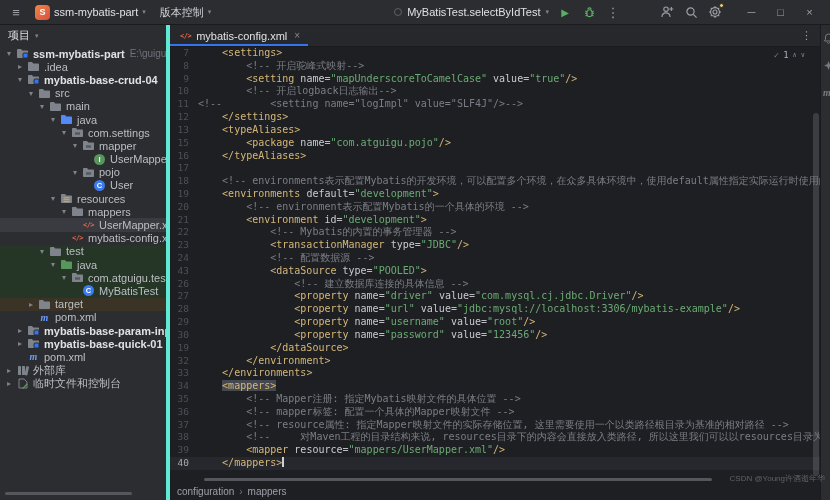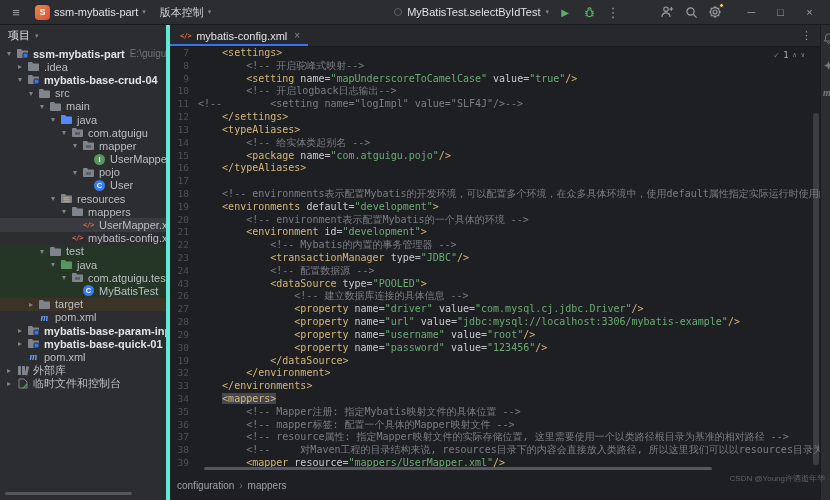--- a/index.html
+++ b/index.html
@@ -82,21 +82,21 @@
   .inspections { position:absolute; top:3px; right:15px; display:flex; align-items:center; gap:4px;
                  color:#a8adbd; font-size:9px; }
   .insp-check { color:#549159; font-size:9px; }
   .insp-arrow { color:#7f8288; font-size:7px; }
 
   .vthumb { position:absolute; right:1px; top:66px; bottom:2px; width:6px; border-radius:3px; background:rgba(150,152,157,.25); }
 
   .hscroll-row { height:4px; flex:none; position:relative; }
   .editor-hthumb { position:absolute; left:34px; top:0; width:508px; height:3px; border-radius:2px; background:#55575c; }
 
-  .breadcrumbs { height:29px; flex:none; display:flex; align-items:center; gap:5px;
+  .breadcrumbs { height:18px; flex:none; display:flex; align-items:center; gap:5px;
                  padding-left:7px; font-size:10px; color:#9da0a8; background:#1e1f22; }
   .bc-sep { color:#6f737a; }
 
   
   .stripe { width:10px; flex:none; background:#2b2d30; border-left:1px solid #1a1b1e;
             display:flex; flex-direction:column; align-items:flex-start; padding-top:8px; gap:14px; overflow:hidden; }
   .stripe .s-ic { margin-left:2px; opacity:.8; flex:none; width:12px; }
   .stripe .s-m { color:#8a8d93; font:italic bold 10px "Liberation Serif",serif; }
 
   .watermark { position:absolute; right:5px; bottom:16px; font-size:8px; color:rgba(173,175,180,.45);
@@ -242,21 +242,21 @@
           </div>
           <div class="trow">
             <span style="width: 55px; flex: 0 0 auto;"></span>
             <span class="t-chev">▾</span>
             <span class="t-ic">
               <svg width="13" height="11" viewBox="0 0 13 11">
                 <path d="M1 2c0-.6.4-1 1-1h3l1.3 1.5H11c.6 0 1 .4 1 1V9c0 .6-.4 1-1 1H2c-.6 0-1-.4-1-1z" fill="#7e838c"></path>
                 <rect x="4" y="5.3" width="5" height="2.4" fill="#2b2d30" opacity=".5"></rect>
               </svg>
             </span>
-            <span class="t-label">com.atguigu</span>
+            <span class="t-label">com.settings</span>
           </div>
           <div class="trow">
             <span style="width: 66px; flex: 0 0 auto;"></span>
             <span class="t-chev">▾</span>
             <span class="t-ic">
               <svg width="13" height="11" viewBox="0 0 13 11">
                 <path d="M1 2c0-.6.4-1 1-1h3l1.3 1.5H11c.6 0 1 .4 1 1V9c0 .6-.4 1-1 1H2c-.6 0-1-.4-1-1z" fill="#7e838c"></path>
                 <rect x="4" y="5.3" width="5" height="2.4" fill="#2b2d30" opacity=".5"></rect>
               </svg>
             </span>
@@ -481,24 +481,20 @@
               <span class="ln">11</span>
               <span class="lc"><span class="seg-c">&lt;!--        &lt;setting name="logImpl" value="SLF4J"/&gt;--&gt;</span></span>
             </div>
             <div class="cl">
               <span class="ln">12</span>
               <span class="lc"><span class="seg-p">    </span><span class="seg-t">&lt;/settings&gt;</span></span>
             </div>
             <div class="cl">
               <span class="ln">13</span>
               <span class="lc"><span class="seg-p">    </span><span class="seg-t">&lt;typeAliases&gt;</span></span>
-            </div>
-            <div class="cl">
-              <span class="ln">14</span>
-              <span class="lc"><span class="seg-p">        </span><span class="seg-c">&lt;!-- 给实体类起别名 --&gt;</span></span>
             </div>
             <div class="cl">
               <span class="ln">15</span>
               <span class="lc"><span class="seg-p">        </span><span class="seg-t">&lt;package </span><span class="seg-a">name</span><span class="seg-p">=</span><span class="seg-v">"com.atguigu.pojo"</span><span class="seg-t">/&gt;</span></span>
             </div>
             <div class="cl">
               <span class="ln">16</span>
               <span class="lc"><span class="seg-p">    </span><span class="seg-t">&lt;/typeAliases&gt;</span></span>
             </div>
             <div class="cl">

